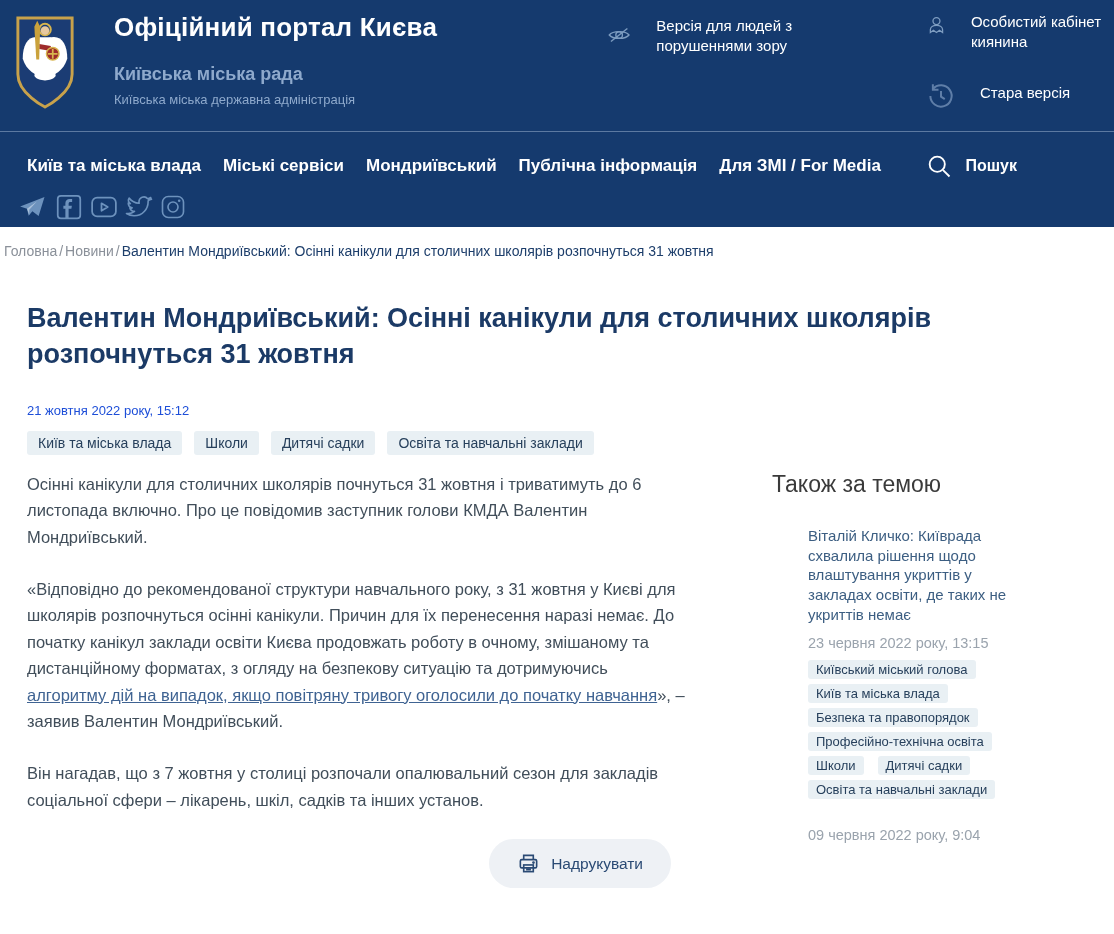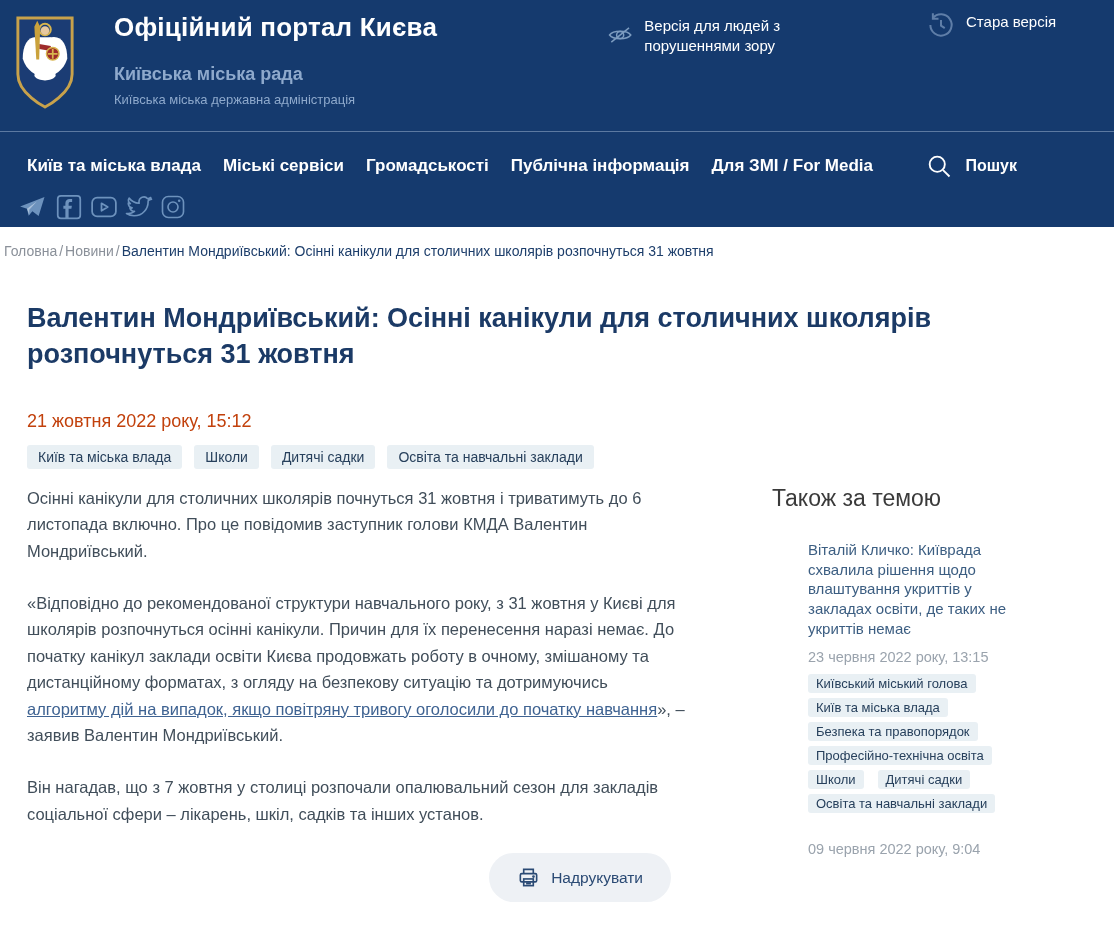--- a/index.html
+++ b/index.html
@@ -9,21 +9,21 @@
   
   .site-header { background:#153a6e; height:132px; display:flex; align-items:flex-start;
                  border-bottom:1px solid rgba(180,200,225,.45); position:relative; }
   .logo-wrap { margin:15px 0 0 14px; flex:0 0 auto; }
   .title-block { margin:12px 0 0 38px; }
   .site-title { color:#fff; font-size:26px; font-weight:bold; letter-spacing:.2px; }
   .site-sub1 { color:#8ea9cc; font-size:18px; font-weight:bold; margin-top:21px; }
   .site-sub2 { color:#8ea9cc; font-size:13px; margin-top:7px; }
   .header-actions { margin-left:auto; display:flex; align-items:flex-start; }
   .h-action { display:flex; align-items:flex-start; cursor:pointer; }
-  .h-action .label { color:#fff; font-size:15px; line-height:1.3; margin-left:10px; margin-top:4px; }
+  .h-action .label { color:#fff; font-size:15px; line-height:1.3; margin-left:24px; margin-top:4px; }
   .acc-action { width:205px; margin-top:12px; }
   .right-col { width:178px; margin:10px 10px 0 115px; display:flex; flex-direction:column; gap:30px; }
   .right-col .h-action .label { margin-top:2px; }
 
   
   .main-nav { background:#153a6e; height:95px; padding:20px 0 0 27px; position:relative; }
   .nav-row { display:flex; align-items:center; }
   .nav-item { color:#fff; font-size:17px; font-weight:bold; text-decoration:none;
               margin-right:22px; cursor:pointer; white-space:nowrap; }
   .search-box { margin-left:auto; margin-right:97px; display:flex; align-items:center; gap:12px; cursor:pointer; }
@@ -33,21 +33,21 @@
 
   
   .breadcrumb { margin:16px 0 0 4px; font-size:14px; color:#8a9099; display:flex; flex-wrap:wrap; gap:2px; }
   .breadcrumb a.crumb { color:#8a9099; text-decoration:none; cursor:pointer; }
   .breadcrumb .sep { color:#8a9099; }
   .breadcrumb .current { color:#1d3e6b; }
 
   
   .page-title { margin:42px 0 0 27px; width:1000px; color:#1b3a66; font-size:27px;
                 font-weight:bold; line-height:1.33; }
-  .article-date { margin:38px 0 0 27px; color:#c2410c; font-size:18px; }
+  .article-date { margin:30px 0 0 27px; color:#1d4ed8; font-size:13px; }
   .tag-row { margin:13px 0 0 27px; display:flex; flex-wrap:wrap; gap:12px; }
   .tag { background:#e9f0f4; color:#27405c; font-size:14px; padding:4px 11px;
          border-radius:3px; white-space:nowrap; cursor:pointer; }
 
   
   .main-row { display:flex; margin-top:16px; }
   .article-col { width:662px; margin-left:27px; color:#414e5a; font-size:16.5px; line-height:1.6; }
   .article-col p { margin-bottom:26px; }
   .text-link { color:#3f6392; text-decoration:underline; cursor:pointer; }
   .print-btn { display:flex; align-items:center; gap:11px; width:fit-content;
@@ -94,36 +94,43 @@
     <div class="h-action acc-action">
       <svg viewBox="0 0 32 32" width="46" height="46" fill="none" stroke="#7d9cc0" stroke-width="1.7">
         <path d="M4 16 C8 10.5 24 10.5 28 16 C24 21.5 8 21.5 4 16 Z"></path>
         <circle cx="16" cy="16" r="4"></circle>
         <path d="M6 24 L26 8"></path>
       </svg>
       <span class="label">Версія для людей з порушеннями зору</span>
     </div>
     <div class="right-col">
       <div class="h-action">
+        <svg viewBox="0 0 24 24" width="30" height="30" fill="none" stroke="#7d9cc0" stroke-width="1.5">
+          <circle cx="12" cy="7.5" r="4"></circle>
+          <path d="M5 20.5 v-3 c0-3 3-5 7-5 s7 2 7 5 v3 l-3.5-2.5 -3.5 2.5 -3.5-2.5 Z"></path>
+        </svg>
+        <span class="label">Особистий кабінет киянина</span>
+      </div>
+      <div class="h-action">
         <svg viewBox="0 0 24 24" width="30" height="30" fill="none" stroke="#5f7ea8" stroke-width="1.6">
           <path d="M5.5 6.5 A8.5 8.5 0 1 1 3.5 12"></path>
           <path d="M5.5 2.5 v4.5 h4.5"></path>
           <path d="M12 8 v4.5 l3 2"></path>
         </svg>
         <span class="label">Стара версія</span>
       </div>
     </div>
   </div>
 </header>
 
 <nav class="main-nav">
   <div class="nav-row">
     <a class="nav-item">Київ та міська влада</a>
     <a class="nav-item">Міські сервіси</a>
-    <a class="nav-item">Громадськості</a>
+    <a class="nav-item">Мондриївський</a>
     <a class="nav-item">Публічна інформація</a>
     <a class="nav-item">Для ЗМІ / For Media</a>
     <div class="search-box">
       <svg viewBox="0 0 24 24" width="28" height="28" fill="none" stroke="#fff" stroke-width="1.6">
         <circle cx="10.5" cy="10.5" r="6.5"></circle>
         <path d="M15.5 15.5 L21 21"></path>
       </svg>
       <span class="label">Пошук</span>
     </div>
   </div>

